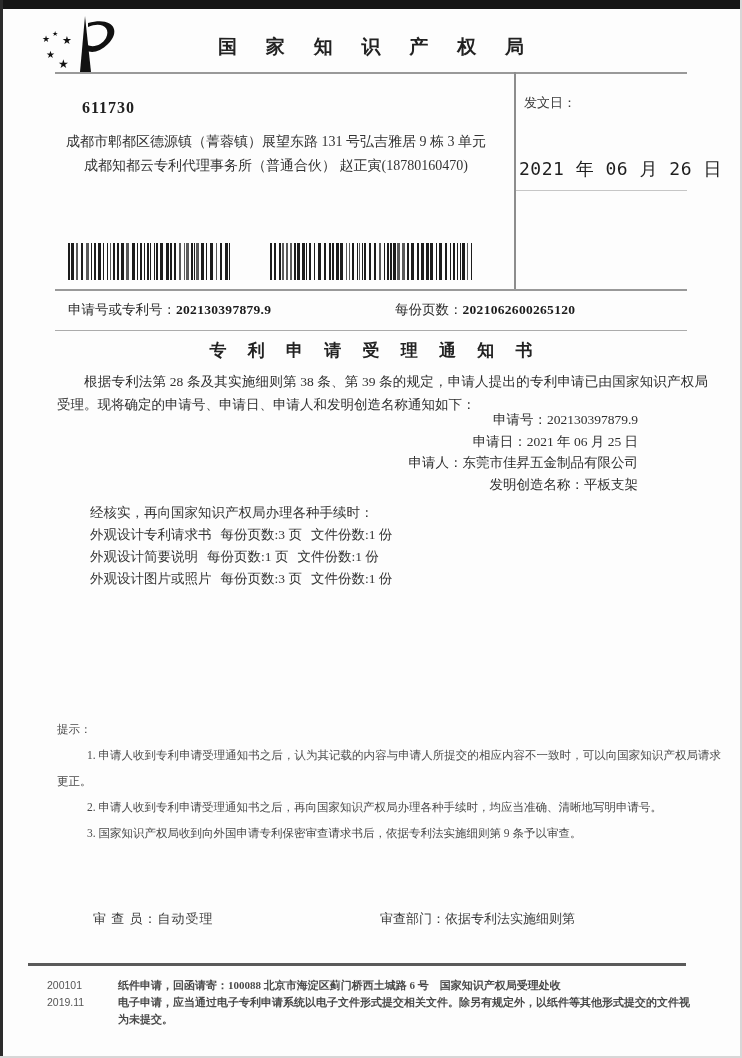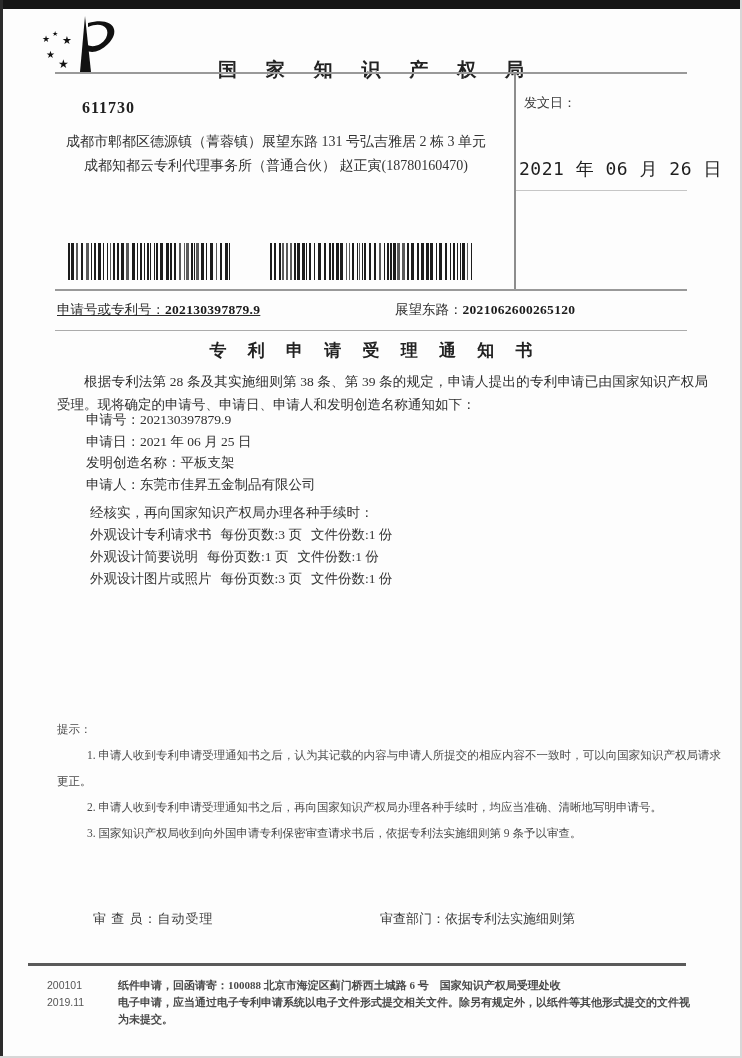--- a/index.html
+++ b/index.html
@@ -27,47 +27,46 @@
   .rule-footer { left:28px; top:963px; width:658px; height:3px; background:#5a5a5a; }
   .vline-date  { left:514px; top:72px; width:2px; height:219px; background:#8d8d8d; }
   .rule-datebox{ left:516px; top:190px; width:171px; height:1px; background:#c6c6c6; }
 
   .agency-title {
     left:55px; top:34px; width:632px;
     text-align:center;
     font-family:"Liberation Sans","DejaVu Sans",sans-serif;
     font-weight:bold; font-size:19px; letter-spacing:0.62em; text-indent:0.62em;
     color:#222;
-    margin-top:23px;
   }
   .postal { left:82px; top:99px; font-weight:bold; font-size:16px; letter-spacing:1px; color:#1f1f1f; }
   .addr-block { left:45px; top:131px; width:462px; text-align:center; font-size:14px; line-height:22px; color:#333; }
   .agent-line { margin-top:2px; }
 
   .dispatch-label { left:524px; top:94px;  font-size:13px; color:#3a3a3a; }
   .dispatch-date  { left:519px; top:157px; font-size:18px; letter-spacing:0.5px; color:#1e1e1e;
                     font-family:"DejaVu Sans Mono","Liberation Mono",monospace; }
 
   .barcode { top:243px; height:37px; display:flex; align-items:stretch; }
   .barcode i { display:block; height:100%; }
   .barcode-1 { left:68px;  width:168px; }
   .barcode-2 { left:270px; width:207px; }
 
   .ref-row { top:301px; font-size:13.5px; color:#2c2c2c; }
-  .ref-app    { left:57px;text-decoration:underline; }
+  .ref-app    { left:68px; }
   .ref-serial { left:395px; }
   .ref-row b, .num-bold { font-weight:bold; letter-spacing:0.3px; color:#1b1b1b; }
 
   .notice-title { left:55px; top:339px; width:632px; text-align:center;
     font-weight:bold; font-size:17px; letter-spacing:0.5em; text-indent:0.5em; color:#222; }
 
   .intro { left:57px; top:371px; width:651px; font-size:13.5px; line-height:22.5px;
     text-align:justify; text-indent:2em; color:#2e2e2e; }
 
-  .details { left:86px; top:409px; width:560px; font-size:13.5px; line-height:21.5px; color:#2e2e2e; }
+  .details { left:78px; top:409px; width:560px; font-size:13.5px; line-height:21.5px; color:#2e2e2e;text-align:right; }
   .received { left:90px; top:502px; width:580px; font-size:13.5px; line-height:22px; color:#343434; }
   .received .doc-line span { margin-right:9px; }
   .received .doc-line span:last-child { margin-right:0; }
 
   .tips { left:57px; top:716px; width:664px; font-size:11.5px; line-height:26px; color:#4a4a4a; }
   .tips p { text-indent:2.6em; text-align:justify; }
   .tips .tips-label { text-indent:0; }
 
   .sig-row { top:910px; font-size:13px; color:#3c3c3c; }
   .sig-examiner { left:93px; letter-spacing:1px; }
@@ -99,21 +98,21 @@
     <text x="24" y="30" font-size="11" fill="#111">★</text>
     <text x="8" y="44" font-size="10" fill="#111">★</text>
     <text x="20" y="54" font-size="12" fill="#111">★</text>
   </svg>
 
   <div class="abs agency-title">国 家 知 识 产 权 局</div>
   <div class="abs rule rule-header"></div>
 
   <div class="abs postal">611730</div>
   <div class="abs addr-block">
-    <div>成都市郫都区德源镇（菁蓉镇）展望东路 131 号弘吉雅居 2 栋 3 单元</div>
+    <div>成都市郫都区德源镇（菁蓉镇）展望东路 131 号弘吉雅居 9 栋 3 单元</div>
     <div class="agent-line">成都知都云专利代理事务所（普通合伙）  赵正寅(18780160470)</div>
   </div>
 
   <div class="abs vline-date"></div>
   <div class="abs rule-datebox"></div>
   <div class="abs dispatch-label">发文日：</div>
   <div class="abs dispatch-date">2021 年 06 月 26 日</div>
 
   <div class="abs barcode barcode-1">
       <i style="width:2px;background:#1c1c1c"></i>
@@ -297,33 +296,33 @@
       <i style="width:3px"></i>
       <i style="width:1px;background:#1c1c1c"></i>
     </div>
 
   <div class="abs rule rule-mid"></div>
 
   <div class="abs ref-row ref-app">
     <span>申请号或专利号：</span><b class="num-bold">202130397879.9</b>
   </div>
   <div class="abs ref-row ref-serial">
-    <span>展望东路：</span><b class="num-bold">2021062600265120</b>
+    <span>每份页数：</span><b class="num-bold">2021062600265120</b>
   </div>
 
   <div class="abs rule-thin"></div>
 
   <div class="abs notice-title">专 利 申 请 受 理 通 知 书</div>
   <p class="abs intro">根据专利法第 28 条及其实施细则第 38 条、第 39 条的规定，申请人提出的专利申请已由国家知识产权局受理。现将确定的申请号、申请日、申请人和发明创造名称通知如下：</p>
 
   <div class="abs details">
     <div><span>申请号：</span><span>202130397879.9</span></div>
     <div><span>申请日：</span><span>2021 年 06 月 25 日</span></div>
+    <div><span>申请人：</span><span>东莞市佳昇五金制品有限公司</span></div>
     <div><span>发明创造名称：</span><span>平板支架</span></div>
-    <div><span>申请人：</span><span>东莞市佳昇五金制品有限公司</span></div>
   </div>
 
   <div class="abs received">
     <div>经核实，再向国家知识产权局办理各种手续时：</div>
     <div class="doc-line"><span>外观设计专利请求书</span><span>每份页数:3 页</span><span>文件份数:1 份</span></div>
     <div class="doc-line"><span>外观设计简要说明</span><span>每份页数:1 页</span><span>文件份数:1 份</span></div>
     <div class="doc-line"><span>外观设计图片或照片</span><span>每份页数:3 页</span><span>文件份数:1 份</span></div>
   </div>
 
   <div class="abs tips">

